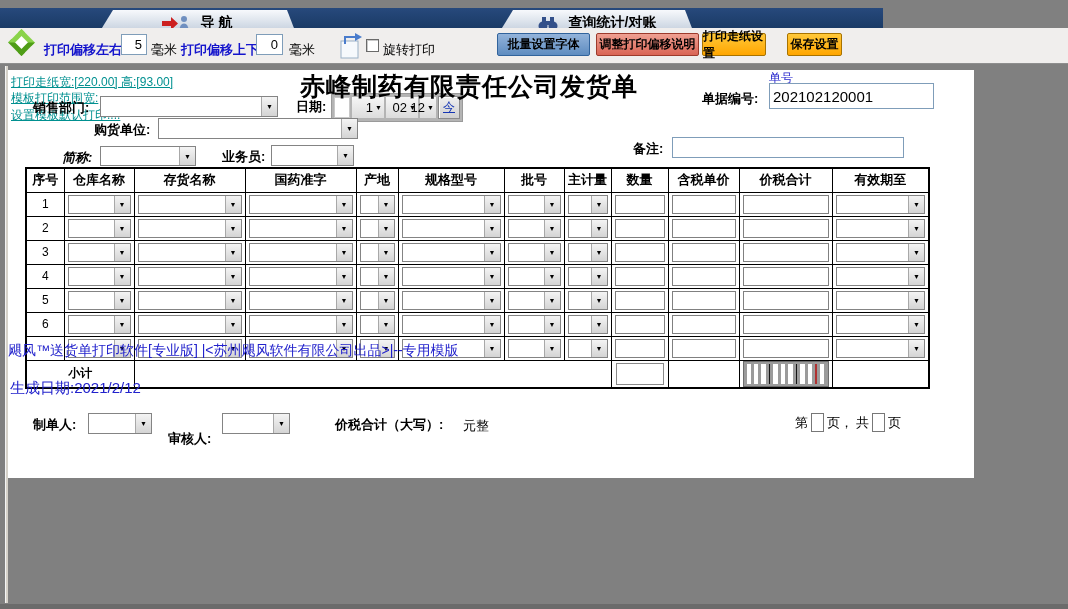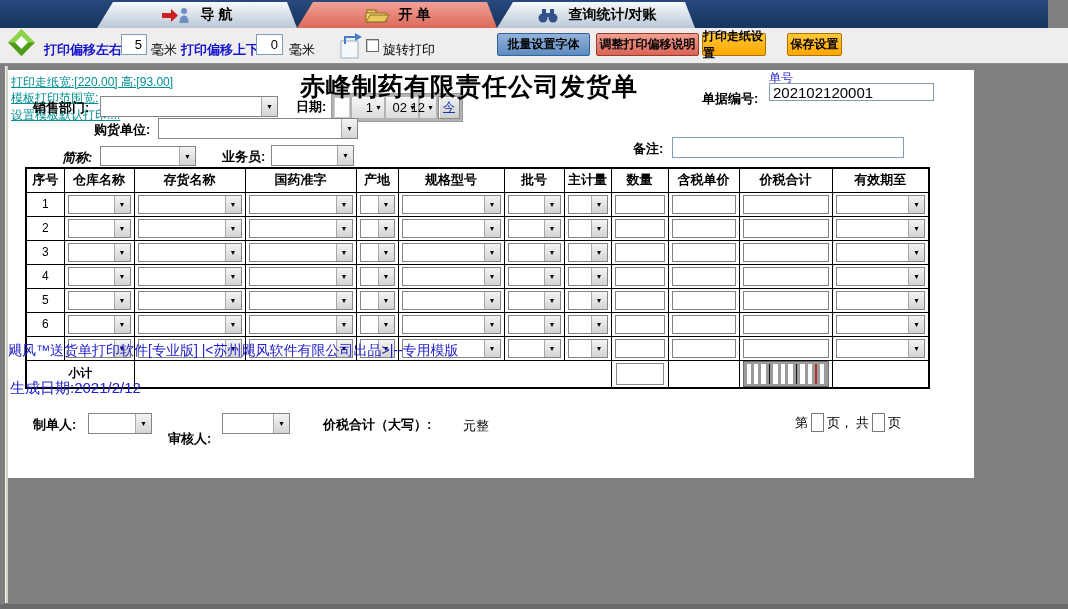--- a/index.html
+++ b/index.html
@@ -1,21 +1,21 @@
 <!DOCTYPE html>
 <html><head>
 <meta charset="utf-8">
 <style>
   * { margin:0; padding:0; box-sizing:border-box; }
   html,body { width:1068px; height:609px; }
   body { font-family:"Liberation Sans", sans-serif; position:relative; background:#808080; overflow:hidden; }
   .abs { position:absolute; }
 
   
-  .tabbar { left:0; top:0; width:1048px; height:28px; background:linear-gradient(#27497c,#15355d); }
+  .tabbar { left:0; top:8px; width:883px; height:28px; background:linear-gradient(#27497c,#15355d); }
   .tab { top:2px; height:26px; display:flex; align-items:center; justify-content:center; gap:9px;
          font-size:14px; font-weight:bold; color:#000; cursor:default;
          clip-path:polygon(16px 0, calc(100% - 10px) 0, 100% 100%, 0 100%);
          background:linear-gradient(#f7f9fc,#bac7d7); }
   .tab.active { background:linear-gradient(#f2a094,#dc6a5c); }
 
   
   .toolbar { left:0; top:28px; width:1068px; height:36px; background:#f0eeed; border-bottom:1px solid #8e8e8e; }
   .tool-label { font-size:13px; font-weight:bold; color:#1414cc; }
   .tool-unit { font-size:13px; color:#000; }
@@ -80,28 +80,20 @@
 <body>
 
 <div class="abs tabbar">
   <div class="abs tab" style="left:97px;width:200px;">
     <svg width="30" height="17">
       <polygon points="0,6 9,6 9,2 16,8.5 9,15 9,11 0,11" fill="#cc2020"></polygon>
       <circle cx="22" cy="4" r="3" fill="#6f8fc0"></circle>
       <path d="M17.5,16 Q17.5,8.5 22,8.5 Q26.5,8.5 26.5,16 Z" fill="#6f8fc0"></path>
     </svg>
     <span>导 航</span>
-  </div>
-  <div class="abs tab active" style="left:297px;width:200px;">
-    <svg width="26" height="17">
-      <rect x="3" y="3" width="9" height="5" fill="#e8c85a" stroke="#8a6d1f"></rect>
-      <rect x="2" y="6" width="20" height="9" fill="#f4dc7a" stroke="#8a6d1f"></rect>
-      <polygon points="2,15 6,8 25,8 21,15" fill="#e8c85a" stroke="#8a6d1f"></polygon>
-    </svg>
-    <span>开 单</span>
   </div>
   <div class="abs tab" style="left:497px;width:198px;">
     <svg width="24" height="17">
       <rect x="6" y="2" width="4" height="6" fill="#33508a"></rect>
       <rect x="14" y="2" width="4" height="6" fill="#33508a"></rect>
       <circle cx="7" cy="11" r="4.5" fill="#33508a"></circle>
       <circle cx="17" cy="11" r="4.5" fill="#33508a"></circle>
       <rect x="10" y="6" width="4" height="4" fill="#33508a"></rect>
     </svg>
     <span>查询统计/对账</span>
@@ -160,21 +152,21 @@
       <span>12</span>
       <span class="da">▼</span>
     </span>
   <span class="todaybtn">今</span>
 </div>
 
 <span class="abs doc-title" style="left:300px;top:70px;">赤峰制药有限责任公司发货单</span>
 
 <span class="abs bluetext" style="left:769px;top:70px;font-size:12px;z-index:3;">单号</span>
 <span class="abs blab" style="left:702px;top:90px;">单据编号:</span>
-<input class="abs field-input" style="left: 769px; top: 83px; width: 165px; height: 18px;" value="202102120001">
+<input class="abs field-input" style="left: 769px; top: 83px; width: 165px; height: 26px;" value="202102120001">
 
 <span class="abs blab" style="left:94px;top:121px;">购货单位:</span>
 <div class="abs combo" style="left:158px;top:118px;width:200px;height:21px;">
   <span class="cfield"></span>
     <span class="cbtn">▼</span>
 </div>
 
 <span class="abs blab" style="left:62px;top:149px;font-style:italic;">简称:</span>
 <div class="abs combo" style="left:100px;top:146px;width:96px;height:20px;">
   <span class="cfield"></span>
@@ -674,21 +666,21 @@
 <span class="abs blab" style="left:33px;top:416px;">制单人:</span>
 <div class="abs combo" style="left:88px;top:413px;width:64px;height:21px;">
   <span class="cfield"></span>
     <span class="cbtn">▼</span>
 </div>
 <span class="abs blab" style="left:168px;top:430px;">审核人:</span>
 <div class="abs combo" style="left:222px;top:413px;width:68px;height:21px;">
   <span class="cfield"></span>
     <span class="cbtn">▼</span>
 </div>
-<span class="abs blab" style="left:323px;top:416px;">价税合计（大写）:</span>
+<span class="abs blab" style="left:335px;top:416px;">价税合计（大写）:</span>
 <span class="abs" style="left:463px;top:417px;font-size:13px;z-index:3;">元整</span>
 
 <div class="abs pagerow" style="left:795px;top:413px;">
   <span>第</span>
   <span class="pagebox"></span>
   <span>页，</span>
   <span>共</span>
   <span class="pagebox"></span>
   <span>页</span>
 </div>

